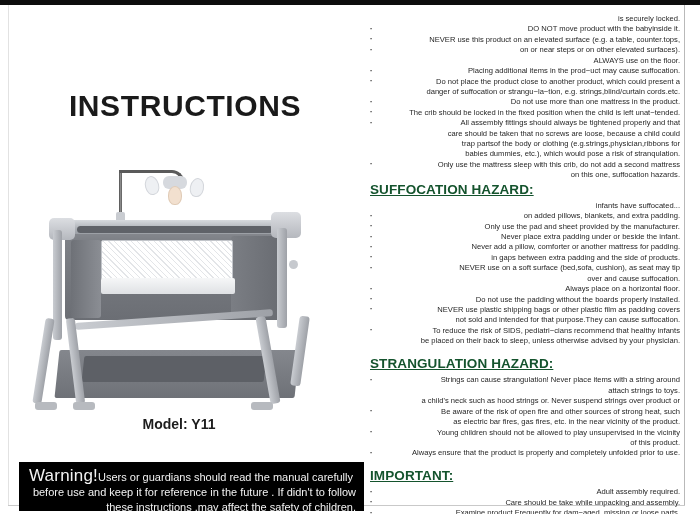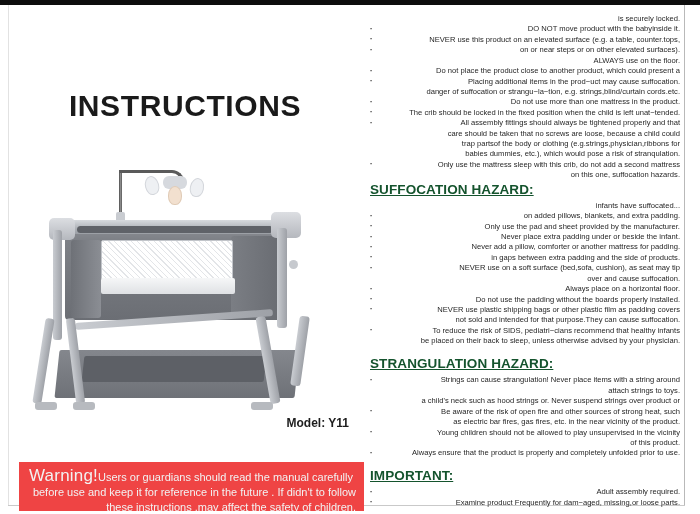--- a/index.html
+++ b/index.html
@@ -245,33 +245,33 @@
     width: 182px; height: 26px;
     background: #5d6066;
     border-radius: 2px;
     transform: skewX(-6deg);
   }
 
   #model-label {
     position: absolute;
     left: 0; top: 410px;
     width: 340px;
-    text-align: right;
-    font-size: 12px;
+    text-align: center;
+    font-size: 14px;
     font-weight: 700;
     color: #1d1d1d;
   }
 
   
   #warning-box {
     position: absolute;
     left: 10px; top: 456px;
     width: 345px;
     height: 49px;
-    background: #ef4444;
+    background: #000000;
     color: #f2f2f2;
     box-sizing: border-box;
     padding: 4px 8px 3px 10px;
     overflow: hidden;
   }
   #warning-line1 { line-height: 1.14; }
   #warning-word {
     font-size: 17px;
     letter-spacing: 0.2px;
     vertical-align: baseline;
@@ -392,22 +392,22 @@
     </div>
   </div>
 
   <div id="right-col">
     <ul class="bl" id="intro-list">
         <li class="nobullet">is securely locked.</li>
         <li class="bullet">DO NOT move product with the babyinside it.</li>
         <li class="bullet">NEVER use this product on an elevated surface (e.g. a table, counter.tops,</li>
         <li class="bullet">on or near steps or on other elevated surfaces).</li>
         <li class="cont">ALWAYS use on the floor.</li>
+        <li class="bullet">Placing additional items in the prod−uct may cause suffocation.</li>
         <li class="bullet">Do not place the product close to another product, which could present a</li>
-        <li class="bullet">Placing additional items in the prod−uct may cause suffocation.</li>
         <li class="cont">danger of suffocation or strangu−la−tion,   e.g. strings,blind/curtain cords.etc.</li>
         <li class="bullet">Do not use more than one mattress in the product.</li>
         <li class="bullet">The crib should be locked in the fixed position when the child is left unat−tended.</li>
         <li class="bullet">All assembly fittings should always be tightened properly and that</li>
         <li class="cont">care should be taken that no screws are loose, because a child could</li>
         <li class="cont">trap partsof the body or clothing (e.g.strings,physician,ribbons for</li>
         <li class="cont">babies dummies, etc.), which would pose a risk of stranqulation.</li>
         <li class="bullet">Only use the mattress sleep with this crib, do not add a second mattress</li>
         <li class="cont">on this one, suffocation hazards.</li>
       </ul>
@@ -436,18 +436,19 @@
           <li class="cont">a child's neck such as hood strings or. Never suspend strings over product or</li>
           <li class="bullet">Be aware of the risk of open fire and other sources of strong heat, such</li>
           <li class="cont">as electric bar fires, gas fires, etc. in the near vicinity of the product.</li>
           <li class="bullet">Young children should not be allowed to play unsupervised in the vicinity</li>
           <li class="cont">of this product.</li>
           <li class="bullet">Always ensure that the product is properly and completely unfolded prior to use.</li>
         </ul>
         <div class="sec-head">IMPORTANT:</div>
         <ul class="bl">
           <li class="bullet">Adult assembly required.</li>
+          <li class="bullet">Care should be take while unpacking and assembly.</li>
           <li class="bullet">Examine product Frequently for dam−aged, missing,or loose parts.</li>
         </ul>
       </div>
   </div>
 
 </div>
 
 </body></html>

